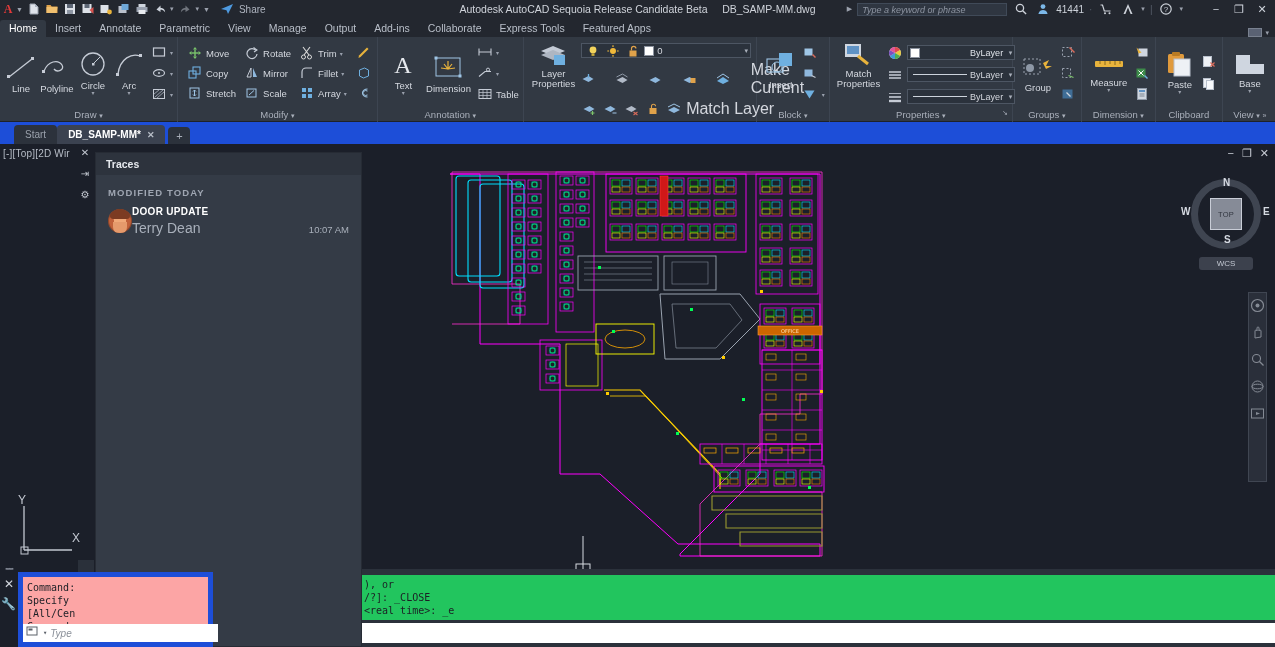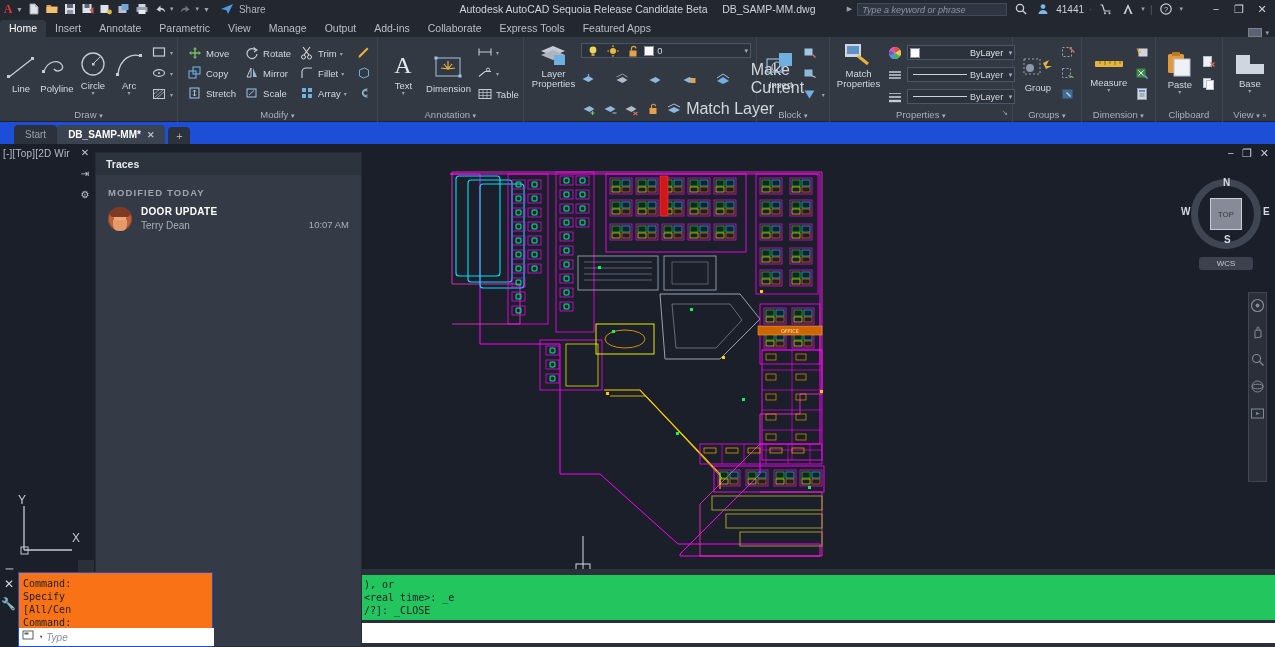--- a/index.html
+++ b/index.html
@@ -134,31 +134,31 @@
 
   
   .traces{
     position:absolute; left:95px; top:152px; width:267px; height:495px;
     background:#343b46; border:1px solid #262b34;
   }
   .traces-title{ height:22px; background:#2d333d; display:flex; align-items:center;
                  padding-left:10px; font-size:10.5px; color:#e6e9ee; font-weight:bold;}
   .traces-section{ margin:12px 0 0 12px; font-size:9.5px; color:#9fa6b2; letter-spacing:1.1px;
                    font-weight:bold;}
-  .trace-item{ display:flex; align-items:center; padding:8px 12px 6px 12px; gap:9px; cursor:default;}
+  .trace-item{ display:flex; align-items:center; padding:8px 12px 6px 12px; cursor:default;}
   .avatar{ width:24px; height:24px; border-radius:50%; overflow:hidden; position:relative;
            background:radial-gradient(circle at 50% 38%, #f0a878 0 34%, #c0603a 35% 100%);
            box-shadow:inset 0 0 0 1px rgba(0,0,0,.25);}
   .avatar .hair{ position:absolute; left:2px; top:-1px; width:20px; height:11px;
                  background:#7c3b22; border-radius:10px 10px 4px 4px;}
   .avatar .chin{ position:absolute; left:5px; top:13px; width:14px; height:12px;
                  background:#e59a6c; border-radius:0 0 8px 8px;}
   .trace-txt{ flex:1; }
   .trace-name{ font-size:10px; color:#ffffff; font-weight:bold; letter-spacing:.3px;}
-  .trace-user{ font-size:10px; color:#a9b0bb; margin-top:3px;}
+  .trace-user{ font-size:14px; color:#a9b0bb; margin-top:3px;}
   .trace-time{ font-size:9.5px; color:#a9b0bb; align-self:flex-end; padding-bottom:1px;}
 
   
   .vtab{ position:absolute; left:78px; top:560px; width:16px; height:87px;
          background:#2a303a; }
   .vtab span{ position:absolute; left:-22px; top:30px; width:60px; transform:rotate(-90deg);
               font-size:9px; color:#8d94a0; letter-spacing:1px;}
 
   
   .cmdbar{
@@ -166,23 +166,23 @@
     background:#2b313b;
   }
   .cmd-hist{ position:absolute; left:0; top:6px; width:913px; height:45px; background:#22c55e;
              color:#1c1f25; font-family:"DejaVu Sans Mono", monospace; font-size:10px;
              padding:3px 0 0 2px; line-height:13px;}
   .cmd-input{ position:absolute; left:0; top:54px; width:913px; height:20px; background:#ffffff;}
 
   
   .cmdfloat{
     position:absolute; left:18px; top:572px; width:195px; height:75px;
-    background:#f97316; color:#1c1f25;
+    background:#fca5a5; color:#1c1f25;
     font-family:"DejaVu Sans Mono", monospace; font-size:10px; line-height:13px;
-    padding:4px 0 0 4px; border:1px solid #1d4ed8;
+    padding:4px 0 0 4px; border:5px solid #1d4ed8;
   }
   .cmdfloat .row{ white-space:nowrap; overflow:hidden;}
   .cmdfloat-entry{ position:absolute; left:0; bottom:0; width:195px; height:18px;
                    background:#ffffff; display:flex; align-items:center; gap:3px; padding-left:3px;}
   .cmdfloat-entry .ph{ color:#8a9099; font-style:italic; font-size:10px;
                        font-family:"Liberation Sans", sans-serif;}
   .cmdgrip{ position:absolute; left:0; top:566px; width:18px; height:81px; }
   .cmdgrip .dots{ font-size:7px; color:#7d838f; letter-spacing:-1px; text-align:center; line-height:5px;}
   .cmdgrip .gi{ text-align:center; color:#d2d6dd; font-size:12px; margin-top:6px;}
 </style>
@@ -1232,22 +1232,22 @@
     </div>
   </div>
 
   <div class="vtab">
     <span>TRACES</span>
   </div>
 
   <div class="cmdbar">
     <div class="cmd-hist">
       <div>), or</div>
+      <div>/?]: _CLOSE</div>
       <div> &lt;real time&gt;: _e</div>
-      <div>/?]: _CLOSE</div>
     </div>
     <div class="cmd-input"></div>
   </div>
 
   <div class="cmdgrip">
     <div class="dots">▪▪▪▪▪</div>
     <div class="gi">✕</div>
     <div class="gi">🔧</div>
   </div>
   <div class="cmdfloat">

